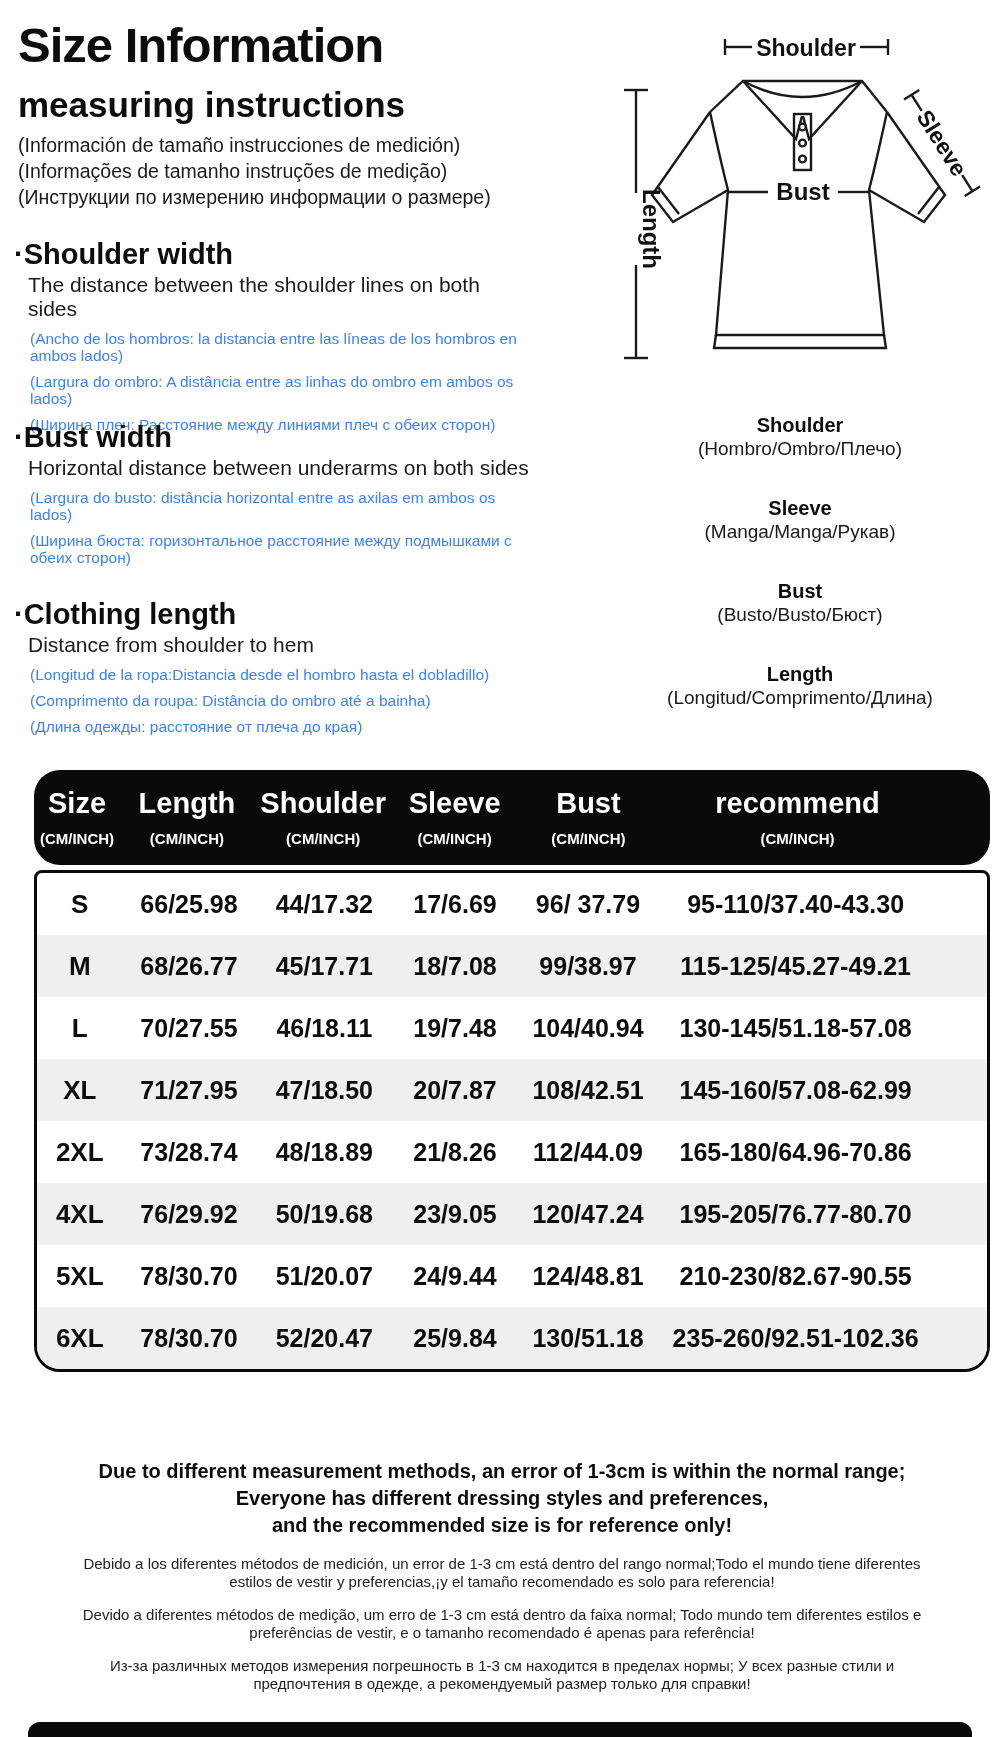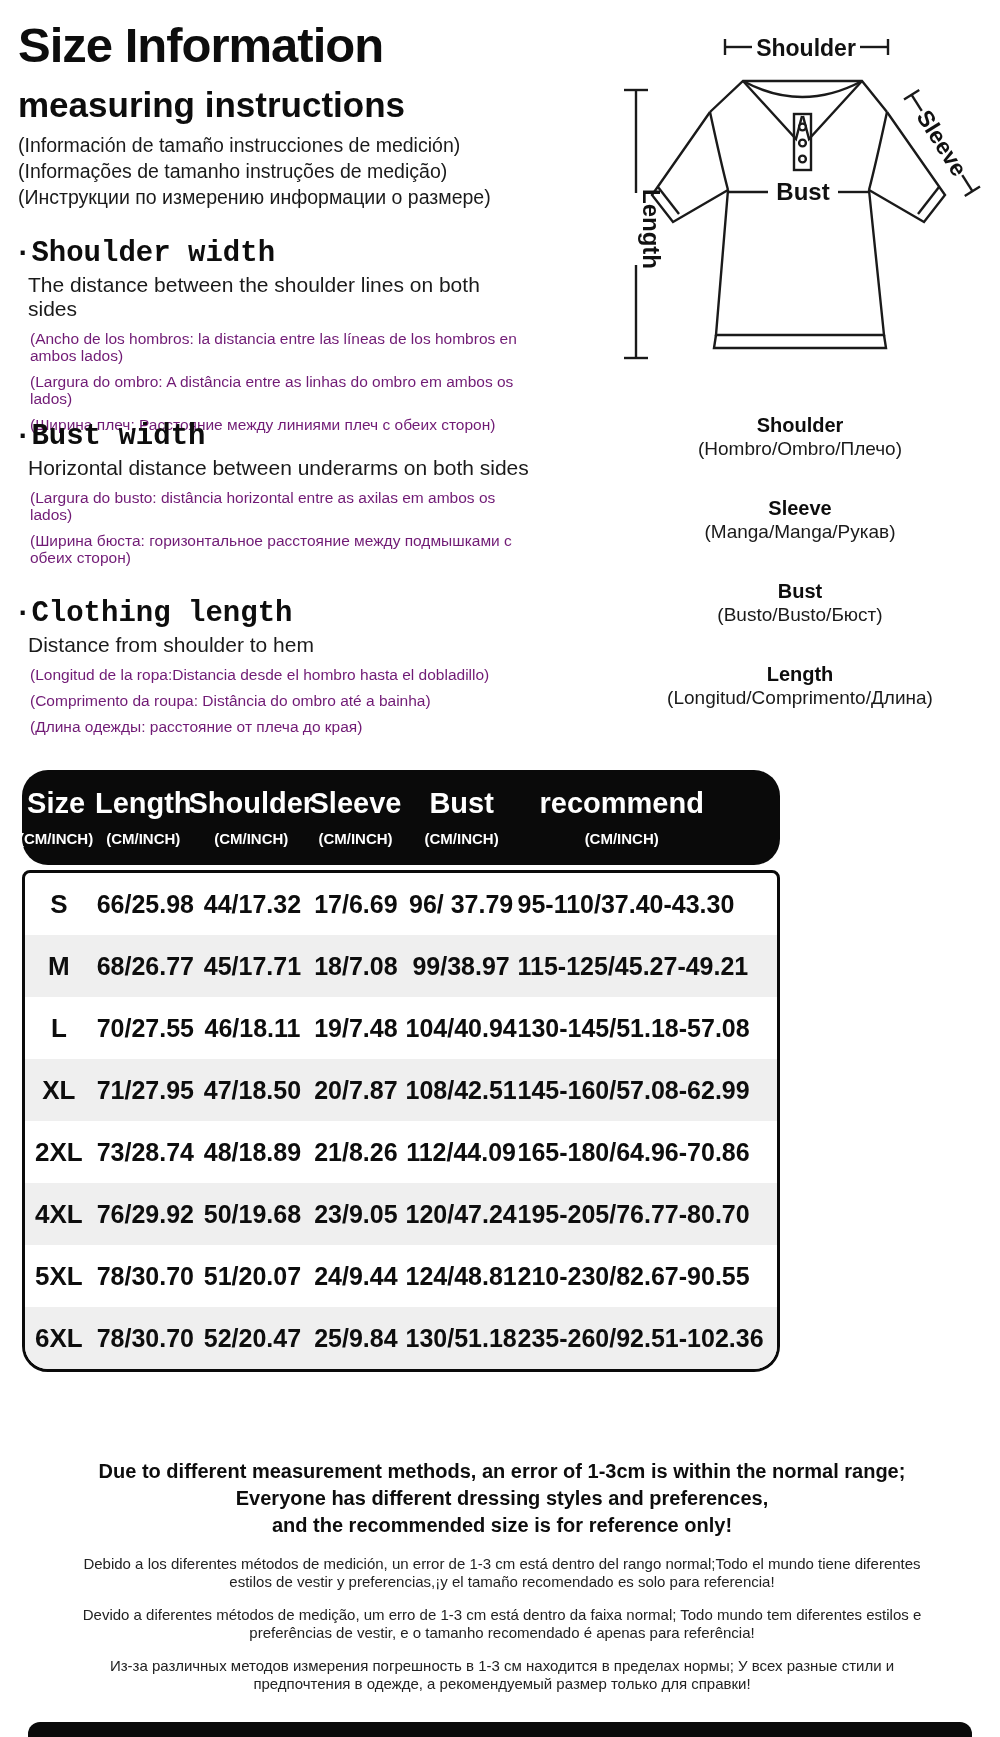--- a/index.html
+++ b/index.html
@@ -8,37 +8,37 @@
 
   
   .intro{position:absolute;left:18px;top:16px;width:530px;}
   .intro-title{font-size:49px;font-weight:700;line-height:58px;letter-spacing:-1px;color:#0d0d0d;}
   .intro-subtitle{font-size:35px;font-weight:700;line-height:38px;margin-top:12px;color:#0d0d0d;}
   .intro-trans{margin-top:8px;}
   .intro-trans div{font-size:19.5px;line-height:26px;color:#1a1a1a;}
 
   
   .sec{position:absolute;left:14px;width:520px;}
-  .sec-title{font-size:29px;font-weight:700;line-height:32px;color:#0d0d0d;font-family:Liberation Mono, monospace;}
+  .sec-title{font-size:29px;font-weight:700;line-height:32px;color:#0d0d0d;}
   .sec-desc{font-size:21px;line-height:24px;margin:3px 0 0 14px;color:#1a1a1a;}
-  .sec-tr{font-size:15.5px;line-height:17px;margin:9px 0 0 16px;color:#701a75;}
+  .sec-tr{font-size:15.5px;line-height:17px;margin:9px 0 0 16px;color:#3b82f6;}
   #sec1{top:238px;} #sec2{top:421px;} #sec3{top:598px;}
 
   
   .shirt-svg{position:absolute;left:600px;top:15px;width:400px;height:355px;}
   .shirt-svg text{font-family:"Liberation Sans","DejaVu Sans",sans-serif;font-weight:700;fill:#111;}
 
   
   .legend{position:absolute;left:610px;top:414px;width:380px;text-align:center;}
   .legend-item{margin-bottom:36px;}
   .legend-name{font-size:20px;font-weight:700;line-height:23px;color:#0d0d0d;}
   .legend-tr{font-size:19px;line-height:24px;color:#1a1a1a;}
 
   
-  .size-table{position:absolute;left:22px;top:770px;width:758px;}
+  .size-table{position:absolute;left:34px;top:770px;width:956px;}
   .thead{background:#0a0a0a;border-radius:26px;height:95px;display:flex;align-items:center;}
   .th{display:flex;flex-direction:column;align-items:center;justify-content:center;color:#fff;}
   .th-label{font-size:29px;font-weight:700;line-height:31px;}
   .th-unit{font-size:15px;font-weight:700;line-height:18px;margin-top:11px;}
   .tbody{margin-top:5px;border:3px solid #0a0a0a;border-radius:8px 8px 26px 26px;overflow:hidden;background:#fff;}
   .tr{display:flex;align-items:center;height:62px;}
   .tr:nth-child(even){background:#efefef;}
   .td{font-size:25px;font-weight:700;text-align:center;color:#0d0d0d;white-space:nowrap;}
   .td.c-size{font-size:26px;}
   .c-size{width:9%;} .c-length{width:14%;} .c-shoulder{width:14.5%;}

